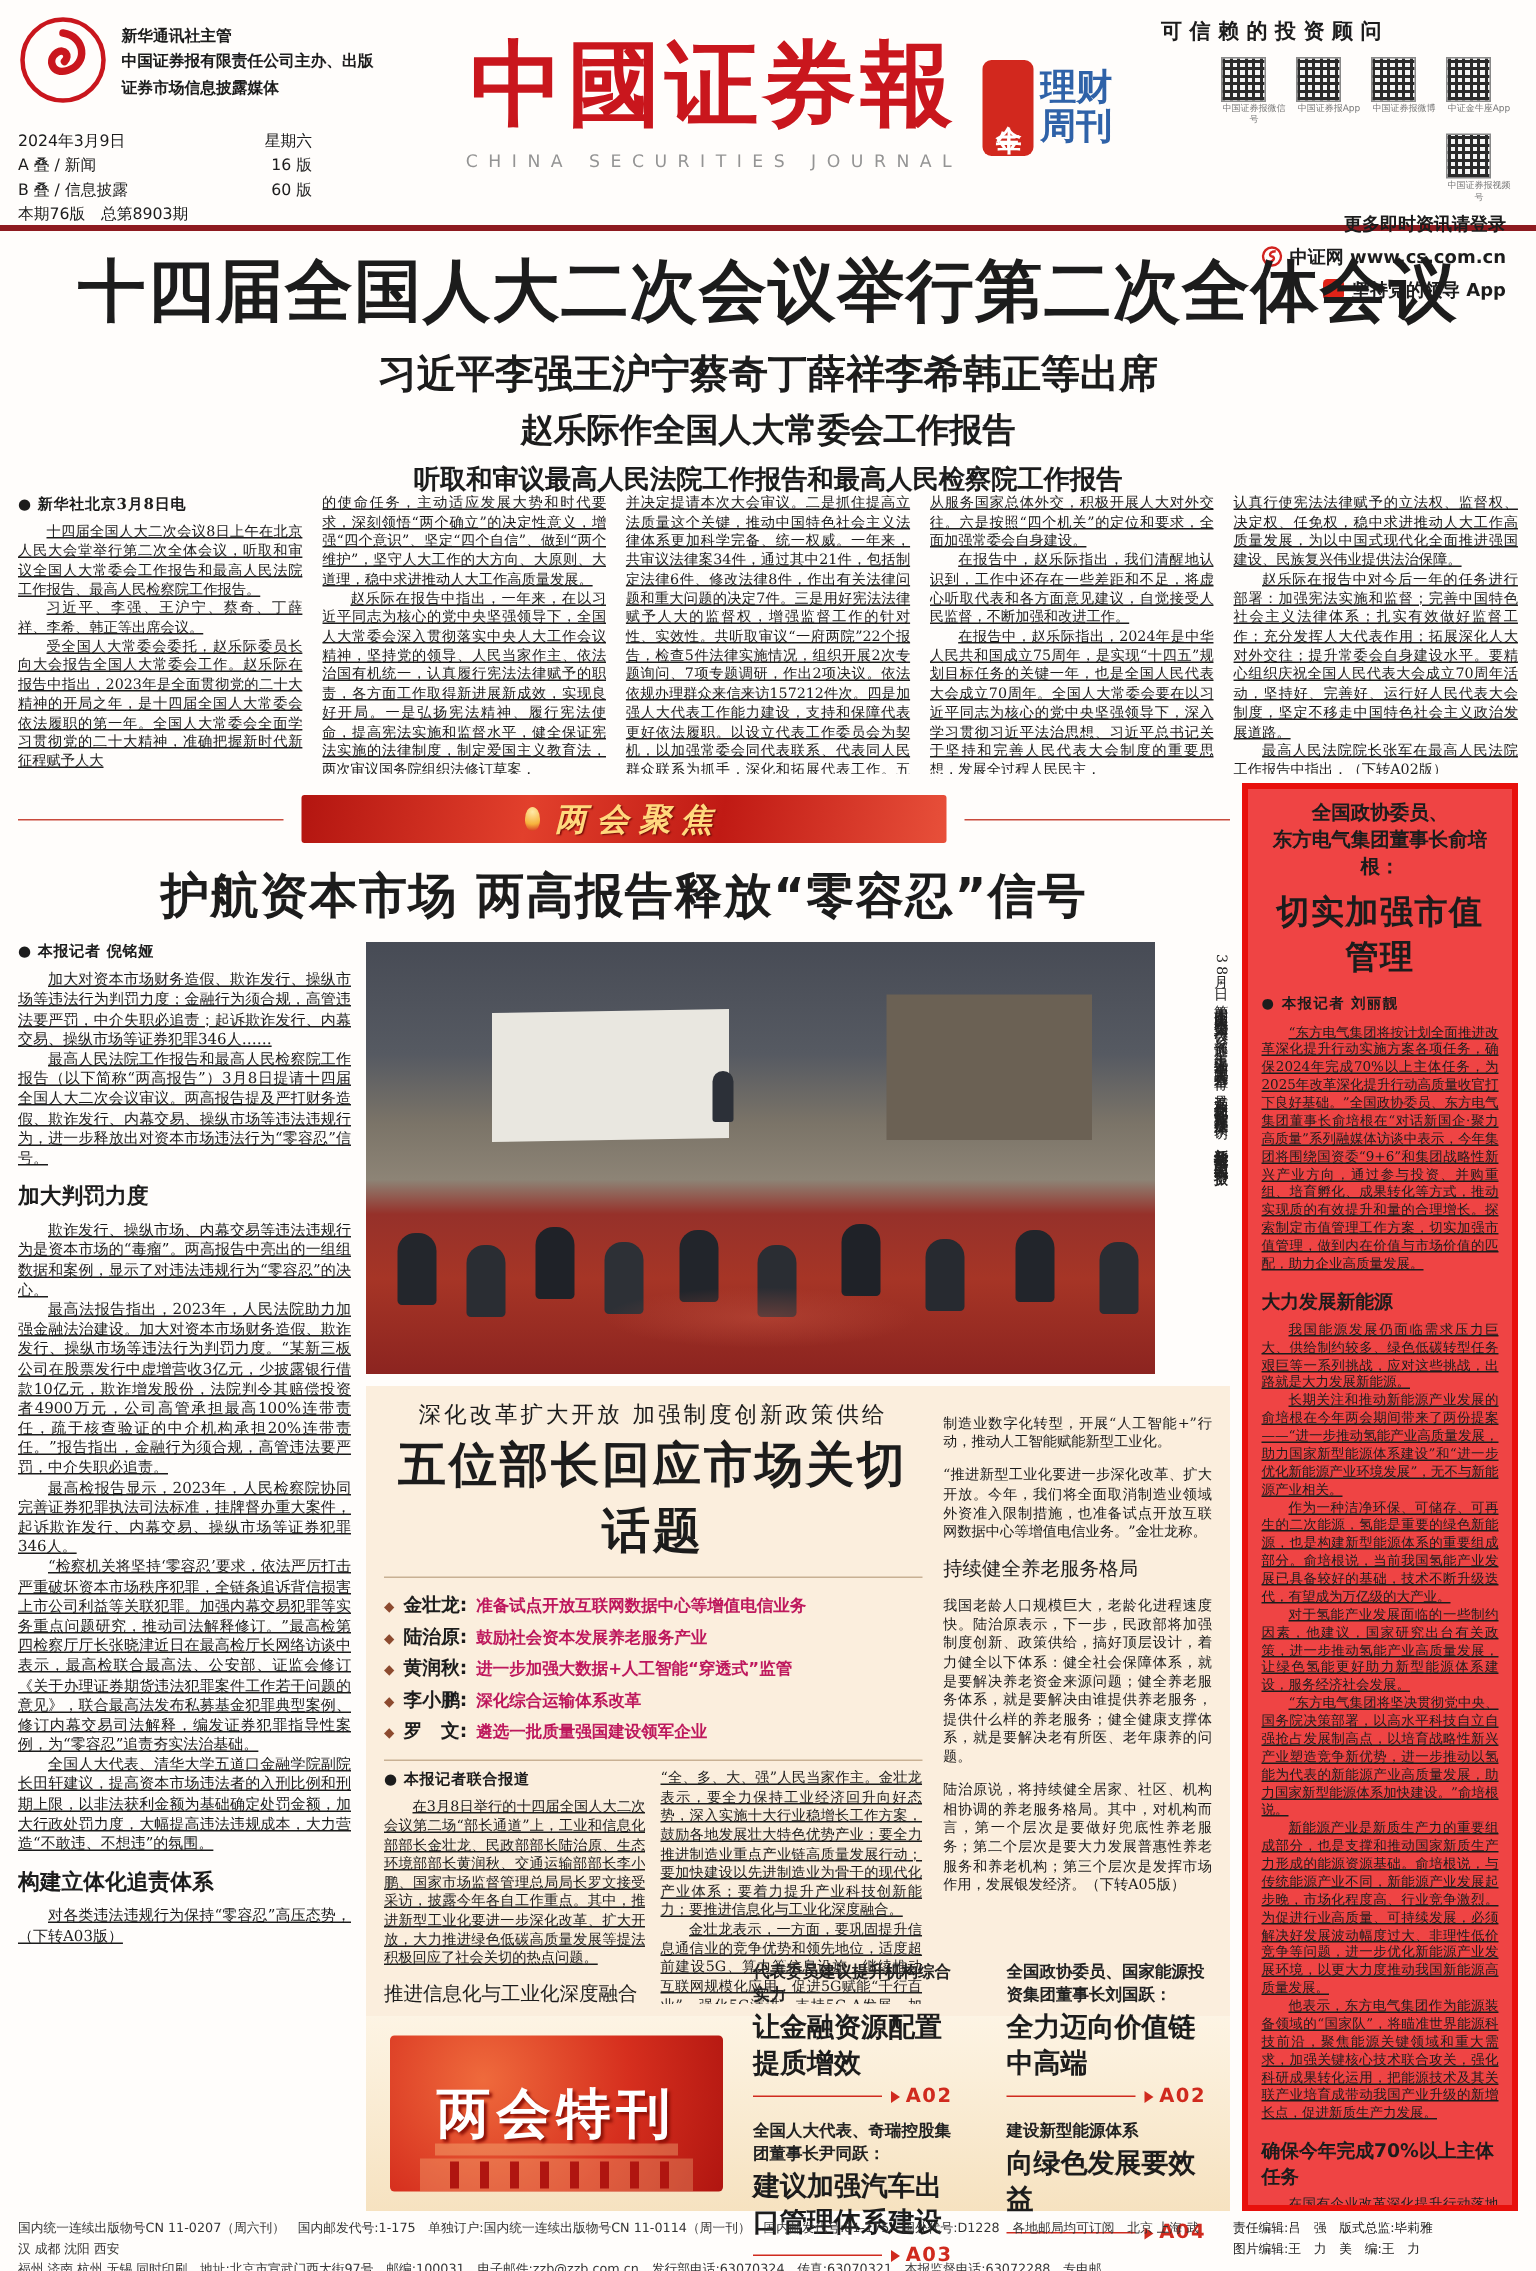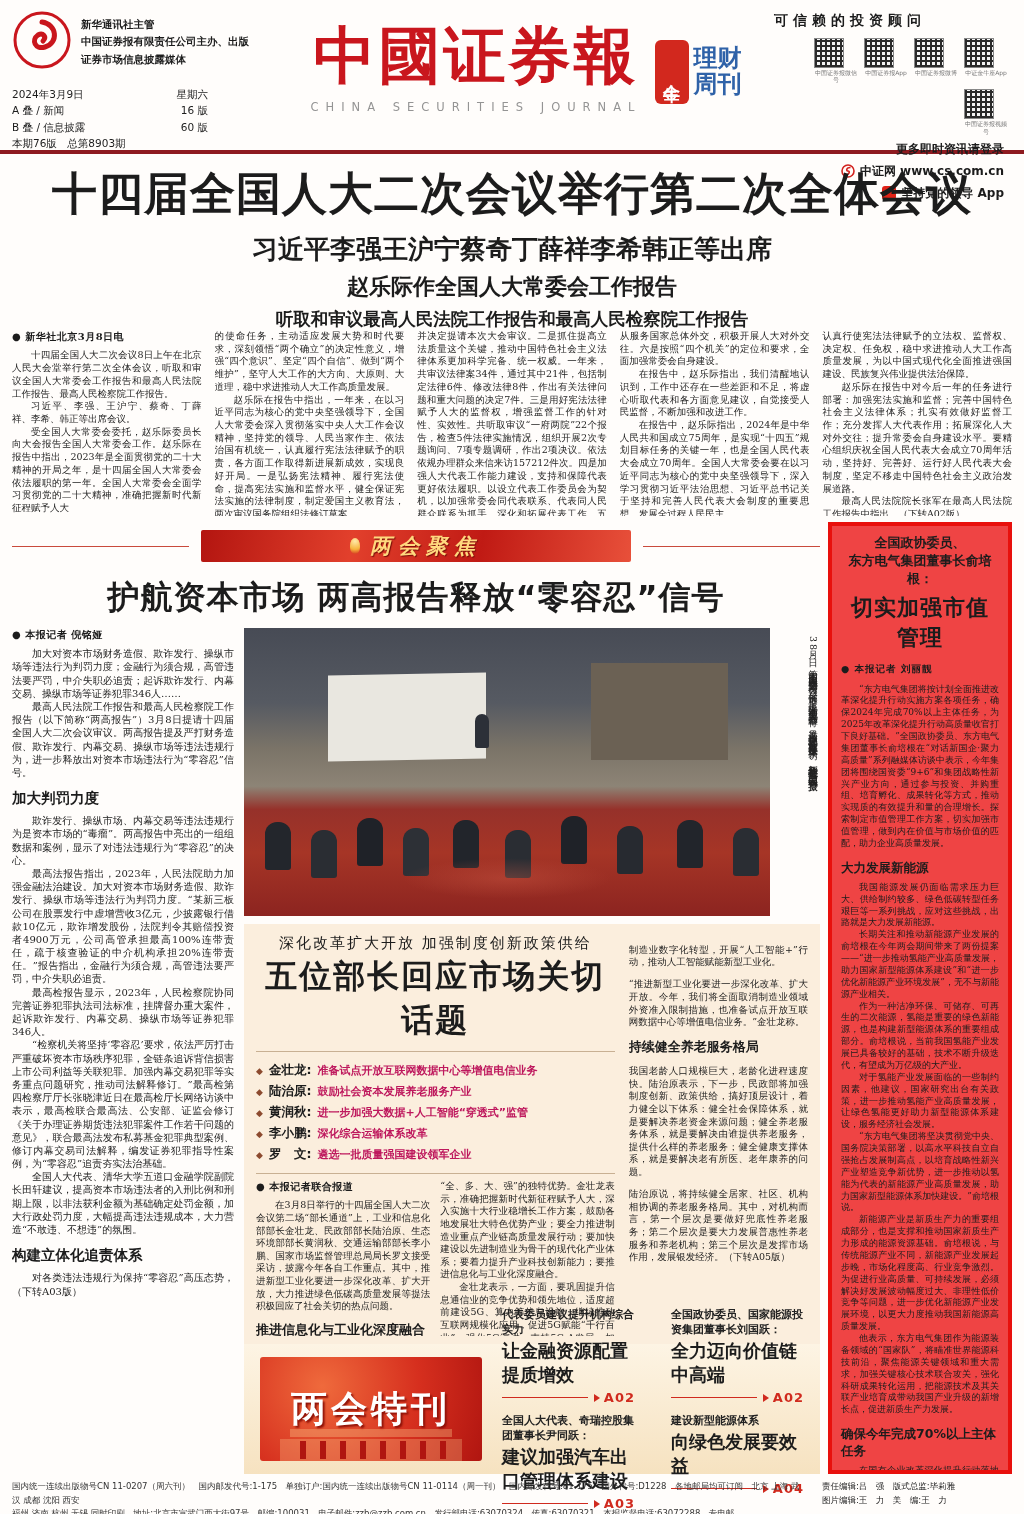--- a/index.html
+++ b/index.html
@@ -40,21 +40,21 @@
   .mh-rule { height:4px; background:#8e1b20; }
   
   .headline-sec { text-align:center; padding:4px 8px 0; height:170px; font-family:"DejaVu Sans",sans-serif; }
   .h1 { font-size:45px; font-weight:900; letter-spacing:1px; margin:6px 0 8px; }
   .deck1 { font-size:26px; font-weight:900; margin:4px 0; }
   .deck2 { font-size:22px; font-weight:900; margin:5px 0; }
   .deck3 { font-size:17.5px; font-weight:800; margin:5px 0; }
   
   .lead { display:flex; gap:13px; padding:6px 12px 0; height:192px; font-size:9.5px; line-height:1.34; text-align:justify; }
   .lead .col { flex:1; overflow:hidden; }
-  .lead p, .focus-col p, .m-col p, .sb p { margin:0; text-indent:2em; }
+  .lead p, .focus-col p, .m-col p, .sb p { margin:0; text-indent:2em;text-decoration:underline; }
   .cont p:first-child { text-indent:0; }
   .byline { font-weight:700; font-size:10px; margin:0 0 6px; letter-spacing:0.5px; }
   
   .main-zone { display:flex; gap:8px; padding:6px 12px 0; height:958px; }
   .left-zone { flex:1; display:flex; flex-direction:column; min-width:0; }
   .banner-row { display:flex; align-items:center; gap:12px; height:48px; }
   .banner-line { flex:1; height:1px; background:#c94a3c; }
   .banner { width:430px; height:32px; border-radius:2px; color:#ffd87e;
     background:linear-gradient(100deg,#b31510,#e2402c 35%,#c01a14 65%,#e8503a);
     display:flex; align-items:center; justify-content:center; gap:10px;
@@ -84,21 +84,21 @@
   .m-right { flex:1; min-width:0; font-size:9.5px; line-height:1.33; text-align:justify; overflow:hidden; }
   .m-kicker { text-align:center; font-size:15px; font-weight:400; font-family:"DejaVu Sans",sans-serif; letter-spacing:2px; }
   .m-title { text-align:center; font-size:32px; font-weight:900; font-family:"DejaVu Sans",sans-serif; margin:2px 0 6px; letter-spacing:2px; }
   .m-bullets { list-style:none; margin:2px 0 6px; padding:6px 0 6px; border-top:1px solid #c8b093; border-bottom:1px solid #c8b093; }
   .m-bullets li { display:flex; gap:6px; align-items:baseline; font-family:"DejaVu Sans",sans-serif; margin:4px 0; }
   .m-bullets li::before { content:"◆"; color:#8c4a2f; font-size:9px; }
   .b-name { font-weight:900; font-size:12.5px; }
   .b-text { font-weight:600; font-size:11px; color:#be185d; }
   .m-cols { display:flex; gap:10px; flex:1; min-height:0; }
   .m-col { flex:1; min-width:0; font-size:9.5px; line-height:1.33; text-align:justify; overflow:hidden; }
-  .m-sub { font-family:"DejaVu Sans",sans-serif; font-weight:700; font-size:13px; margin:8px 0 4px; text-indent:0; }
+  .m-sub { font-family:"DejaVu Sans",sans-serif; font-weight:400; font-size:13px; margin:8px 0 4px; text-indent:0; }
   
   .sidebar { width:184px; flex:none; border:4px solid #e8100c; padding:8px 9px; overflow:hidden; background:#ef4444; }
   .sb-kicker { text-align:center; font-size:13px; font-weight:700; font-family:"DejaVu Sans",sans-serif; line-height:1.4; }
   .sb-title { text-align:center; font-size:22px; font-weight:900; font-family:"DejaVu Sans",sans-serif; margin:4px 0 10px; letter-spacing:1px; }
   .sb-byline { font-size:9.5px; font-weight:700; margin:0 0 8px; letter-spacing:1px; }
   .sb p { font-size:9px; line-height:1.32; text-align:justify; }
   .sb-sub { font-size:12.5px; font-weight:800; font-family:"DejaVu Sans",sans-serif; margin:10px 0 5px; }
   
   .special { margin-top:auto; height:130px; background:linear-gradient(#fdf4e4,#f6e2c0); display:flex; align-items:center; gap:20px; padding:10px 16px; }
   .sp-logo { width:222px; height:104px; border-radius:3px; position:relative; overflow:hidden;
@@ -329,21 +329,21 @@
               <div class="m-col">
                 <div class="byline">● 本报记者联合报道</div>
                 <div>
                     <p>在3月8日举行的十四届全国人大二次会议第二场“部长通道”上，工业和信息化部部长金壮龙、民政部部长陆治原、生态环境部部长黄润秋、交通运输部部长李小鹏、国家市场监督管理总局局长罗文接受采访，披露今年各自工作重点。其中，推进新型工业化要进一步深化改革、扩大开放，大力推进绿色低碳高质量发展等提法积极回应了社会关切的热点问题。</p>
                   </div>
                 <div class="m-sub">推进信息化与工业化深度融合</div>
 
               </div>
               <div class="m-col cont">
                 <div>
-                    <p>“全、多、大、强”的独特优势。金壮龙表示，准确把握新时代新征程赋予人大，深入实施十大行业稳增长工作方案，鼓励各地发展壮大特色优势产业；要全力推进制造业重点产业链高质量发展行动；要加快建设以先进制造业为骨干的现代化产业体系；要着力提升产业科技创新能力；要推进信息化与工业化深度融合。</p>
+                    <p>“全、多、大、强”人民当家作主。金壮龙表示，要全力保持工业经济回升向好态势，深入实施十大行业稳增长工作方案，鼓励各地发展壮大特色优势产业；要全力推进制造业重点产业链高质量发展行动；要加快建设以先进制造业为骨干的现代化产业体系；要着力提升产业科技创新能力；要推进信息化与工业化深度融合。</p>
                     <p>金壮龙表示，一方面，要巩固提升信息通信业的竞争优势和领先地位，适度超前建设5G、算力等信息设施，继续推动互联网规模化应用，促进5G赋能“千行百业”，强化5G演进，支持5G-A发展，加大6G技术研发力度；另一方面，要促进制造业向数字化、网络化、智能化方向发展，分类推进</p>
                   </div>
               </div>
             </div>
           </div>
           <div class="m-right cont">
             <div class="cont">
                 <p>制造业数字化转型，开展“人工智能+”行动，推动人工智能赋能新型工业化。</p>
                 <p>“推进新型工业化要进一步深化改革、扩大开放。今年，我们将全面取消制造业领域外资准入限制措施，也准备试点开放互联网数据中心等增值电信业务。”金壮龙称。</p>
               </div>

